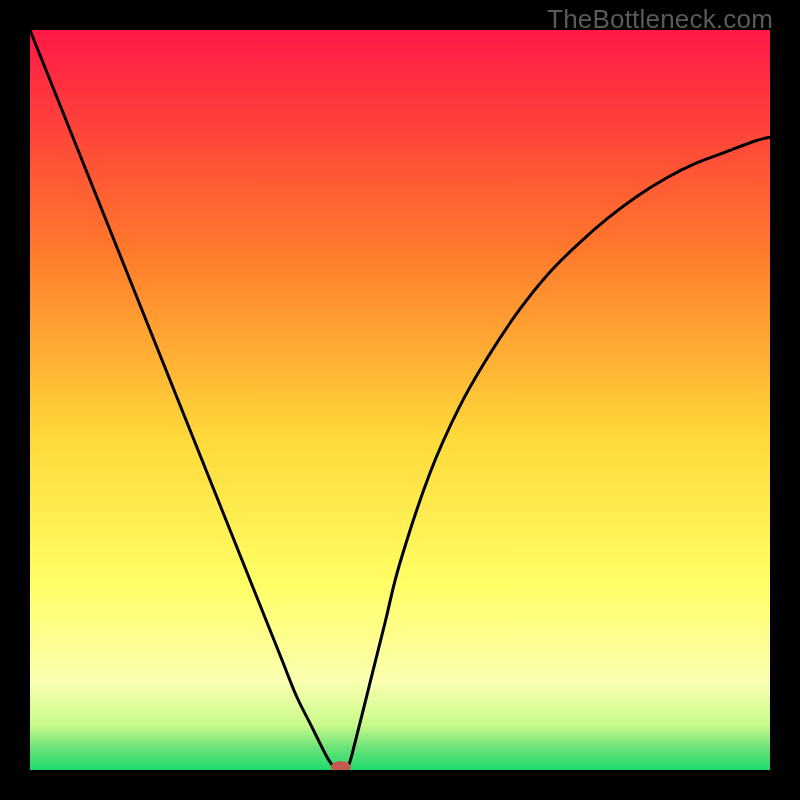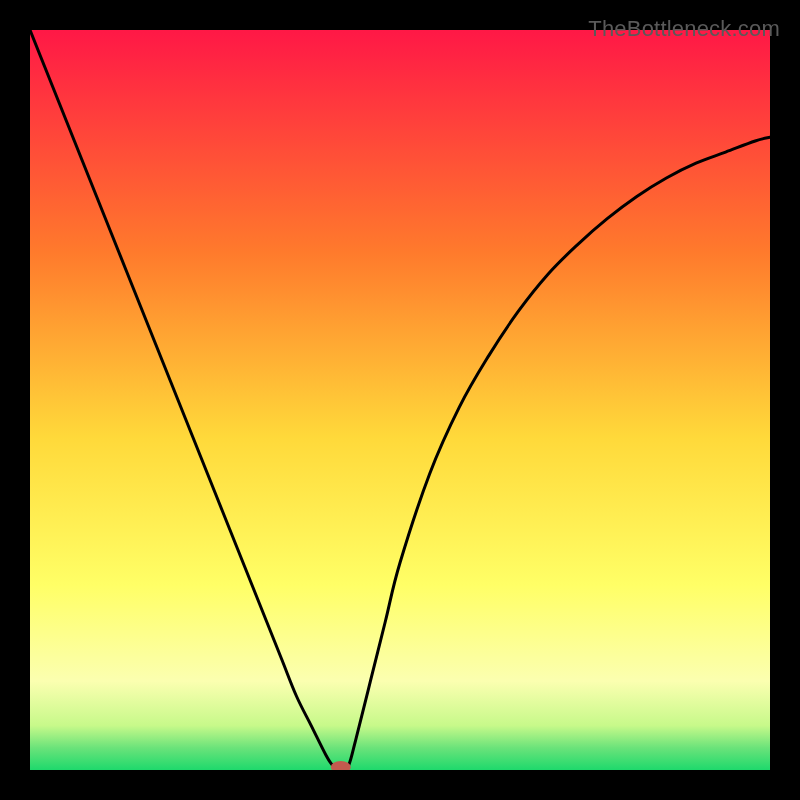--- a/index.html
+++ b/index.html
@@ -15,27 +15,26 @@
     position: absolute;
     left: 30px;
     top: 30px;
     width: 740px;
     height: 740px;
     background: #000;
   }
   .watermark {
     position: absolute;
     top: 4px;
-    right: 20px;
+    right: 27px;
     color: #5a5a5a;
-    font-size: 22px;
+    font-size: 26px;
     letter-spacing: 0.2px;
     z-index: 50;
     user-select: none;
-    margin-top: 12px;
   }
   svg {
     display: block;
   }
 </style>
 </head>
 <body>
 
 <div class="watermark">TheBottleneck.com</div>
 

